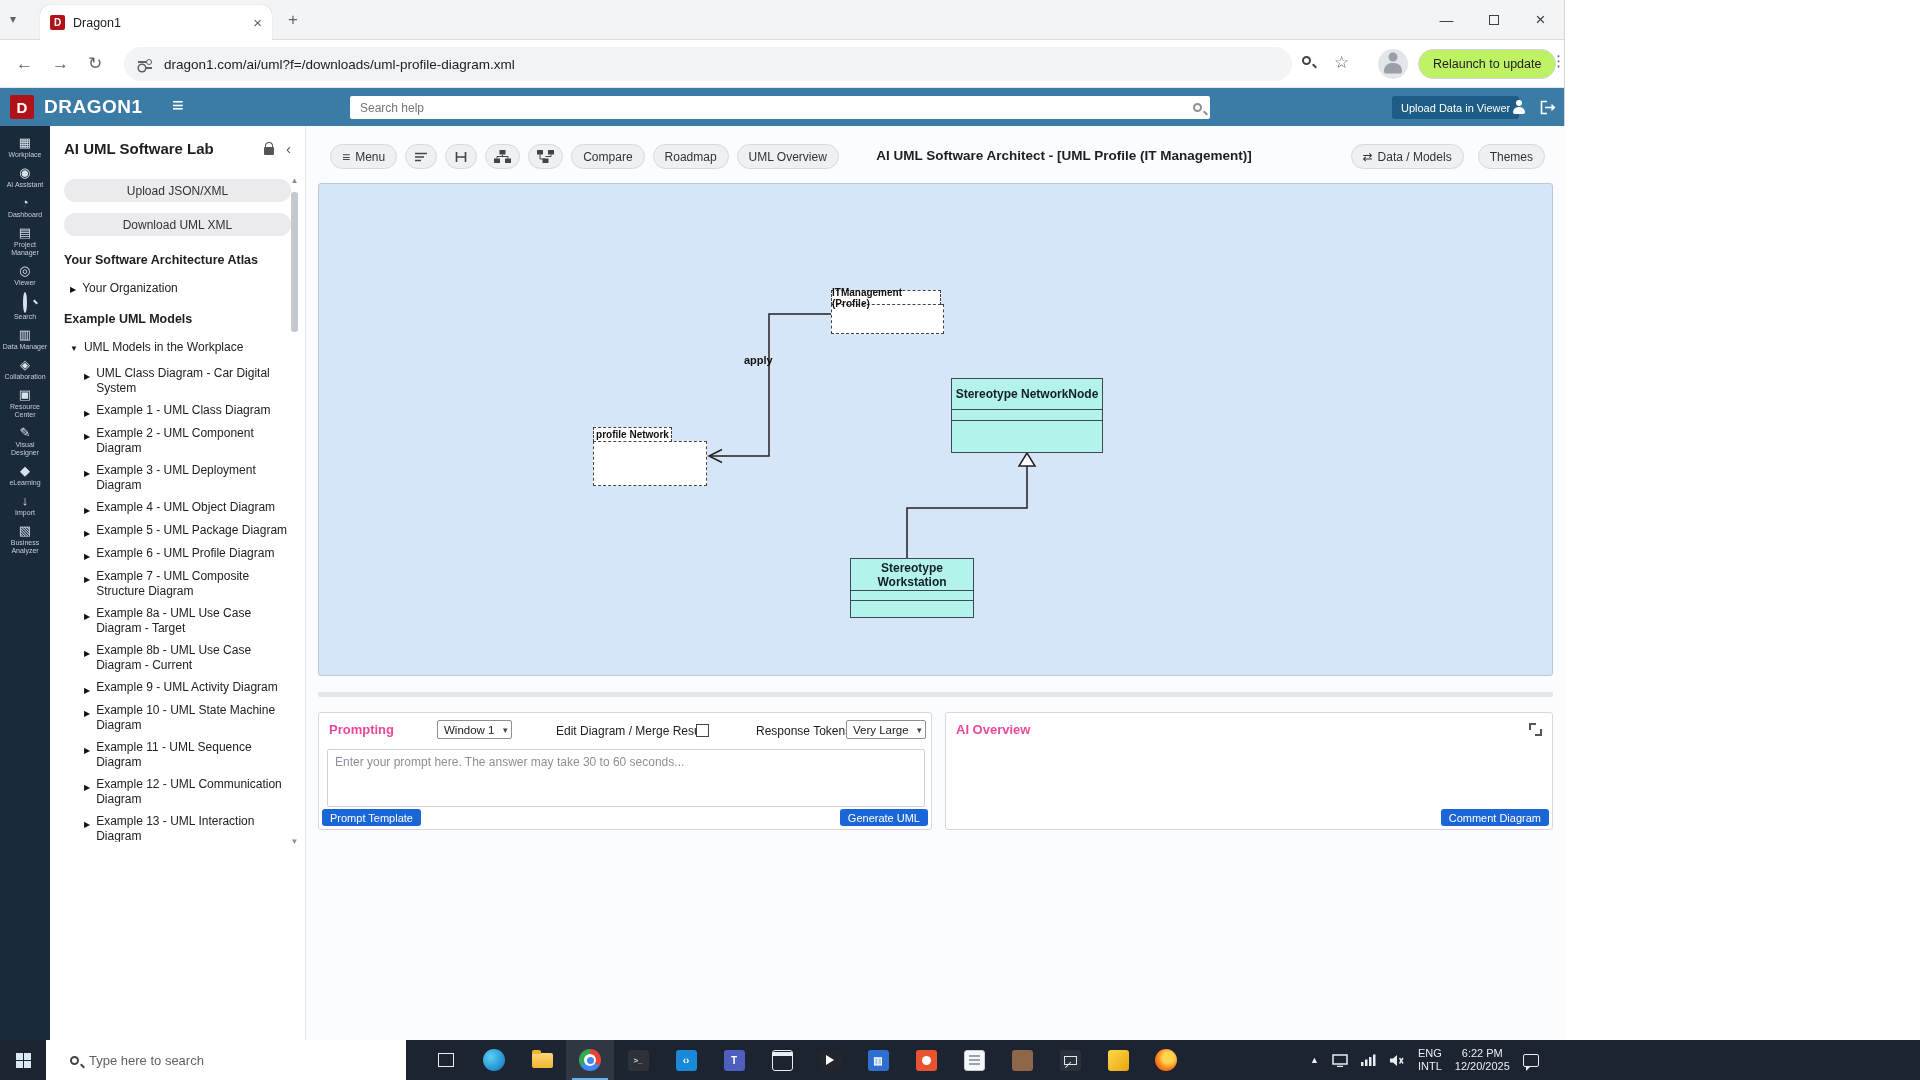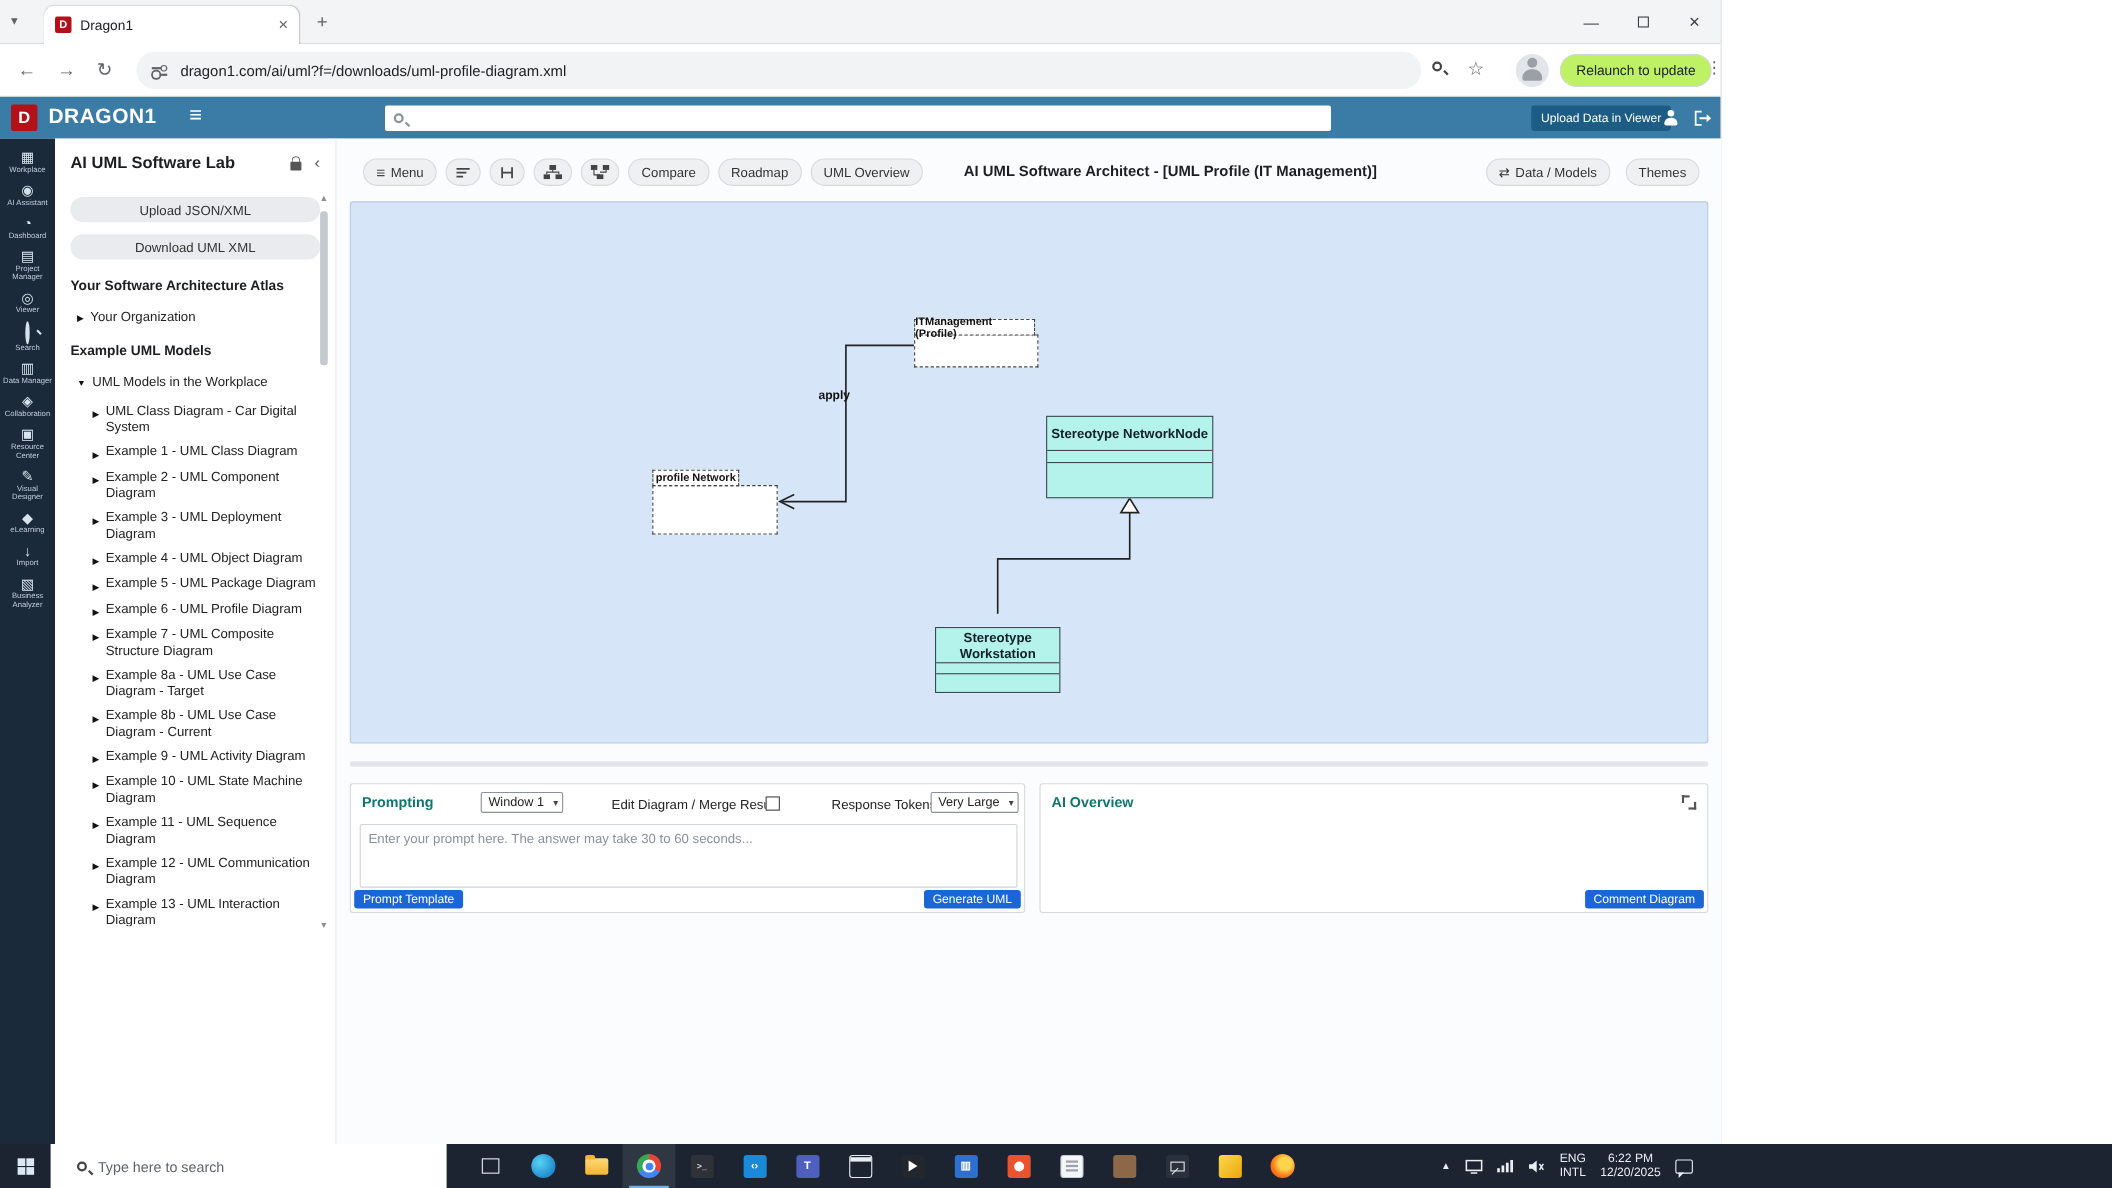--- a/index.html
+++ b/index.html
@@ -122,21 +122,21 @@
   .uc-hdr{border-bottom:1px solid #3c4a52;display:flex;align-items:center;justify-content:center;
           font-size:12px;font-weight:bold;color:#102027;text-align:center;line-height:14px;padding:15px 2px;}
   .uc-mid{border-bottom:1px solid #3c4a52;}
   .edge-label{position:absolute;font-size:11px;font-weight:bold;color:#111;}
 
   
   .splitter{position:absolute;left:12px;top:566px;width:1235px;height:5px;background:#e3e6ea;border-radius:2px;cursor:row-resize;}
   .panel{position:absolute;top:586px;height:118px;background:#fff;border:1px solid #d5d9de;border-radius:3px;}
   .panel.prompting{left:12px;width:614px;}
   .panel.aiov{left:639px;width:608px;}
-  .p-title{position:absolute;left:10px;top:9px;font-size:13px;font-weight:bold;color:#0f766e;}
+  .p-title{position:absolute;left:10px;top:9px;font-size:13px;font-weight:bold;color:#ec4899;}
   .selbox{position:absolute;height:19px;border:1px solid #8a8f98;border-radius:2px;background:#fff;font-size:11.5px;color:#222;
           display:flex;align-items:center;padding:0 16px 0 6px;cursor:pointer;}
   .selbox::after{content:"▾";position:absolute;right:3px;font-size:9px;color:#444;}
   .p-label{position:absolute;top:11px;font-size:12px;color:#222;}
   .cb{position:absolute;top:11px;width:13px;height:13px;border:1.5px solid #444;background:#fff;cursor:pointer;}
   .prompt-ta{position:absolute;left:8px;top:36px;width:598px;height:58px;border:1px solid #cfd4d9;border-radius:2px;
              resize:none;font-family:inherit;font-size:12px;padding:5px 7px;color:#333;outline:none;}
   .prompt-ta::placeholder{color:#8a9099;}
   .blue-btn{position:absolute;bottom:3px;height:17px;background:#1a66d6;color:#fff;font-size:11px;
             display:flex;align-items:center;padding:0 8px;border-radius:3px;cursor:pointer;white-space:nowrap;}
@@ -224,20 +224,21 @@
       <div class="avatar"><span class="person"></span></div>
       <div class="relaunch">Relaunch to update</div>
       <span class="dots">⋮</span>
     </div>
 
     <div class="apphdr">
       <div class="d1logo">D</div>
       <div class="brand">DRAGON1</div>
       <div class="hamb">≡</div>
       <div class="hdrsearch">
+        <input placeholder="Search help" style="">
         <span class="mag gray"></span>
       </div>
       <div class="upload-viewer">Upload Data in Viewer</div>
       <span class="hdr-person person"></span>
       <span class="hdr-logout">
         <svg width="17" height="15" viewBox="0 0 17 15">
             <path d="M7 1.5H1.5v12H7" stroke="#fff" stroke-width="1.6" fill="none"></path>
             <path d="M5 7.5h8" stroke="#fff" stroke-width="1.6"></path>
             <path d="M11.5 3.8 15.5 7.5 11.5 11.2z" fill="#fff"></path>
           </svg>
@@ -452,21 +453,21 @@
           <div class="pkg-tab" style="width:79px;height:15px;">profile Network</div>
           <div class="pkg-body" style="width:114px;height:45px;"></div>
         </div>
 
         <div class="uml-class" style="left:632px;top:194px;width:152px;height:75px;">
           <div class="uc-hdr" style="height:18px;">Stereotype NetworkNode</div>
           <div class="uc-mid" style="height:11px;"></div>
           <div></div>
         </div>
 
-        <div class="uml-class" style="left:531px;top:386px;width:114px;height:60px;">
+        <div class="uml-class" style="left:531px;top:374px;width:124px;height:60px;">
           <div class="uc-hdr" style="height:32px;">Stereotype Workstation</div>
           <div class="uc-mid" style="height:10px;"></div>
           <div></div>
         </div>
       </div>
 
       <div class="splitter"></div>
 
       <section class="panel prompting">
         <div class="p-title">Prompting</div>

